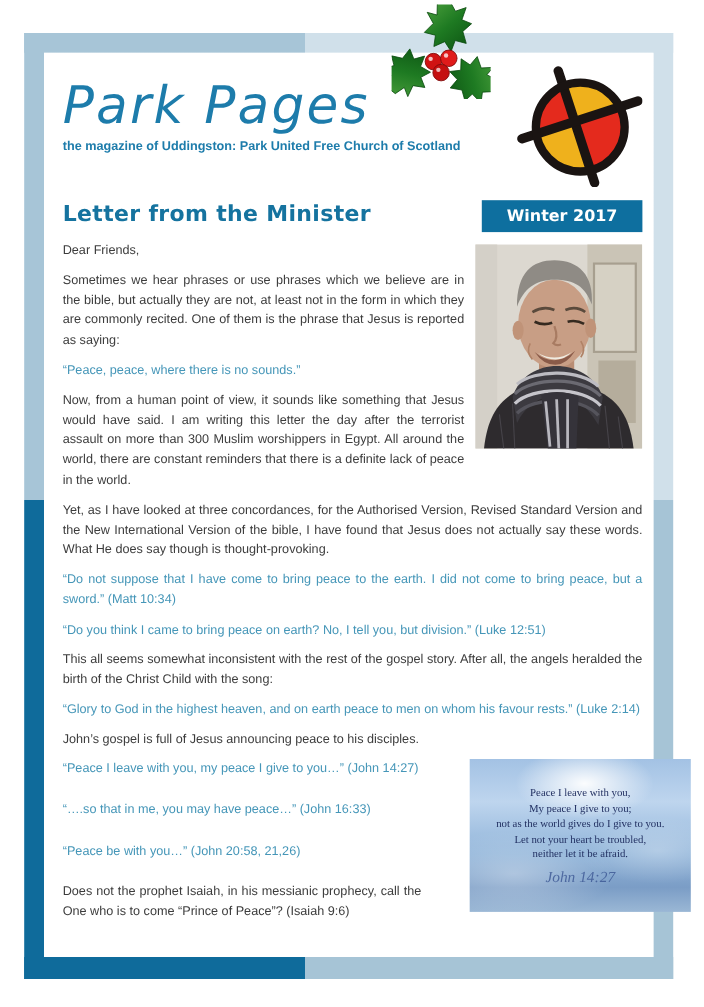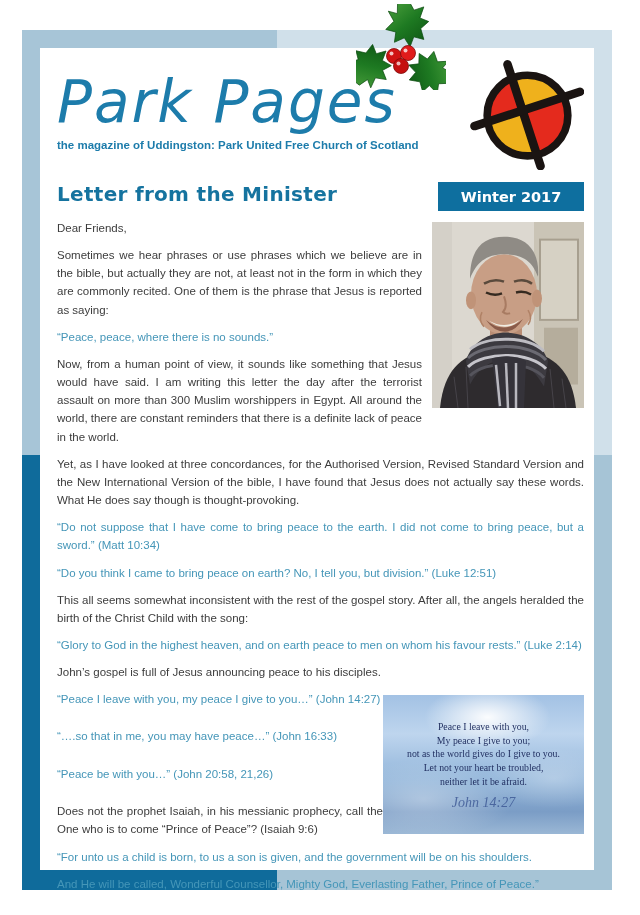--- a/index.html
+++ b/index.html
@@ -16,41 +16,41 @@
     background:linear-gradient(to bottom,#a7c5d7 0,#a7c5d7 425px,#0f6b9b 425px,#0f6b9b 100%);}
   .band-right{left:594px;top:30px;width:18px;height:860px;
     background:linear-gradient(to bottom,#d0e0ea 0,#d0e0ea 425px,#a6c4d6 425px,#a6c4d6 100%);}
 
   .content{position:absolute;left:40px;top:48px;width:554px;height:822px;background:#ffffff;
     box-sizing:border-box;padding:14px 10px 14px 17px;}
 
   
   .masthead{position:relative;height:112px;}
   .title{margin:0;padding-top:10px;font-family:"DejaVu Sans",sans-serif;font-style:italic;
-    font-weight:400;font-size:58px;line-height:1.05;color:#1d7cab;letter-spacing:2px;}
+    font-weight:400;font-size:47px;line-height:1.05;color:#1d7cab;letter-spacing:2px;}
   .subtitle{margin-top:6px;font-size:11.5px;font-weight:bold;color:#1d7cab;}
   .holly{position:absolute;left:299px;top:-58px;width:90px;height:86px;}
   .logo{position:absolute;left:413px;top:-6px;width:114px;height:114px;}
 
   
   .article-head{display:flex;justify-content:space-between;align-items:flex-start;margin-top:8px;gap:22px;}
   .article-heading{margin:0;font-family:"DejaVu Sans",sans-serif;font-size:20px;font-weight:bold;
     color:#15739f;letter-spacing:.3px;}
   .issue-badge{min-width:146px;height:29px;background:#0e6f9f;color:#ffffff;display:flex;
     align-items:center;justify-content:center;font-family:"DejaVu Sans",sans-serif;
     font-size:14.5px;font-weight:bold;box-sizing:border-box;}
 
   
   .letter{margin-top:8px;font-size:11.5px;line-height:1.58;color:#3c3c3c;text-align:justify;}
   .letter p{margin:0 0 9px;}
   .quote{color:#4596b8;}
   .photo-wrap{float:right;width:152px;height:186px;margin:3px 0 8px 10px;overflow:hidden;}
 
   
-  .peace-row{display:flex;align-items:center;}
+  .peace-row{display:flex;align-items:flex-start;gap:44px;}
   .peace-left{flex:0 0 326px;width:326px;}
   .peace-left p.qspread{margin:0 0 19px;}
   .peace-left p.isaiah{margin:6px 0 0;}
   .peace-card{flex:0 0 201px;width:201px;height:139px;margin-left:auto;box-sizing:border-box;
     display:flex;flex-direction:column;align-items:center;justify-content:center;
     text-align:center;padding:10px 6px 4px;font-family:Liberation Serif, serif;color:#1e2c5e;
     background:
       radial-gradient(90px 46px at 52% 16%, rgba(255,255,255,.95), rgba(255,255,255,0) 70%),
       radial-gradient(140px 60px at 20% 75%, rgba(255,255,255,.35), rgba(255,255,255,0) 65%),
       radial-gradient(120px 50px at 85% 60%, rgba(255,255,255,.3), rgba(255,255,255,0) 60%),
@@ -190,20 +190,16 @@
         <div class="peace-card">
           <div class="line">Peace I leave with you,</div>
           <div class="line">My peace I give to you;</div>
           <div class="line">not as the world gives do I give to you.</div>
           <div class="line">Let not your heart be troubled,</div>
           <div class="line">neither let it be afraid.</div>
           <div class="sig">John 14:27</div>
         </div>
       </div>
 
-      <div class="final-quotes">
-        <p class="quote">“For unto us a child is born, to us a son is given, and the government will be on his shoulders.</p>
-        <p class="quote">And He will be called, Wonderful Counsellor, Mighty God, Everlasting Father, Prince of Peace.”</p>
-      </div>
 
     </div>
   </div>
 </div>
 
 </body></html>

